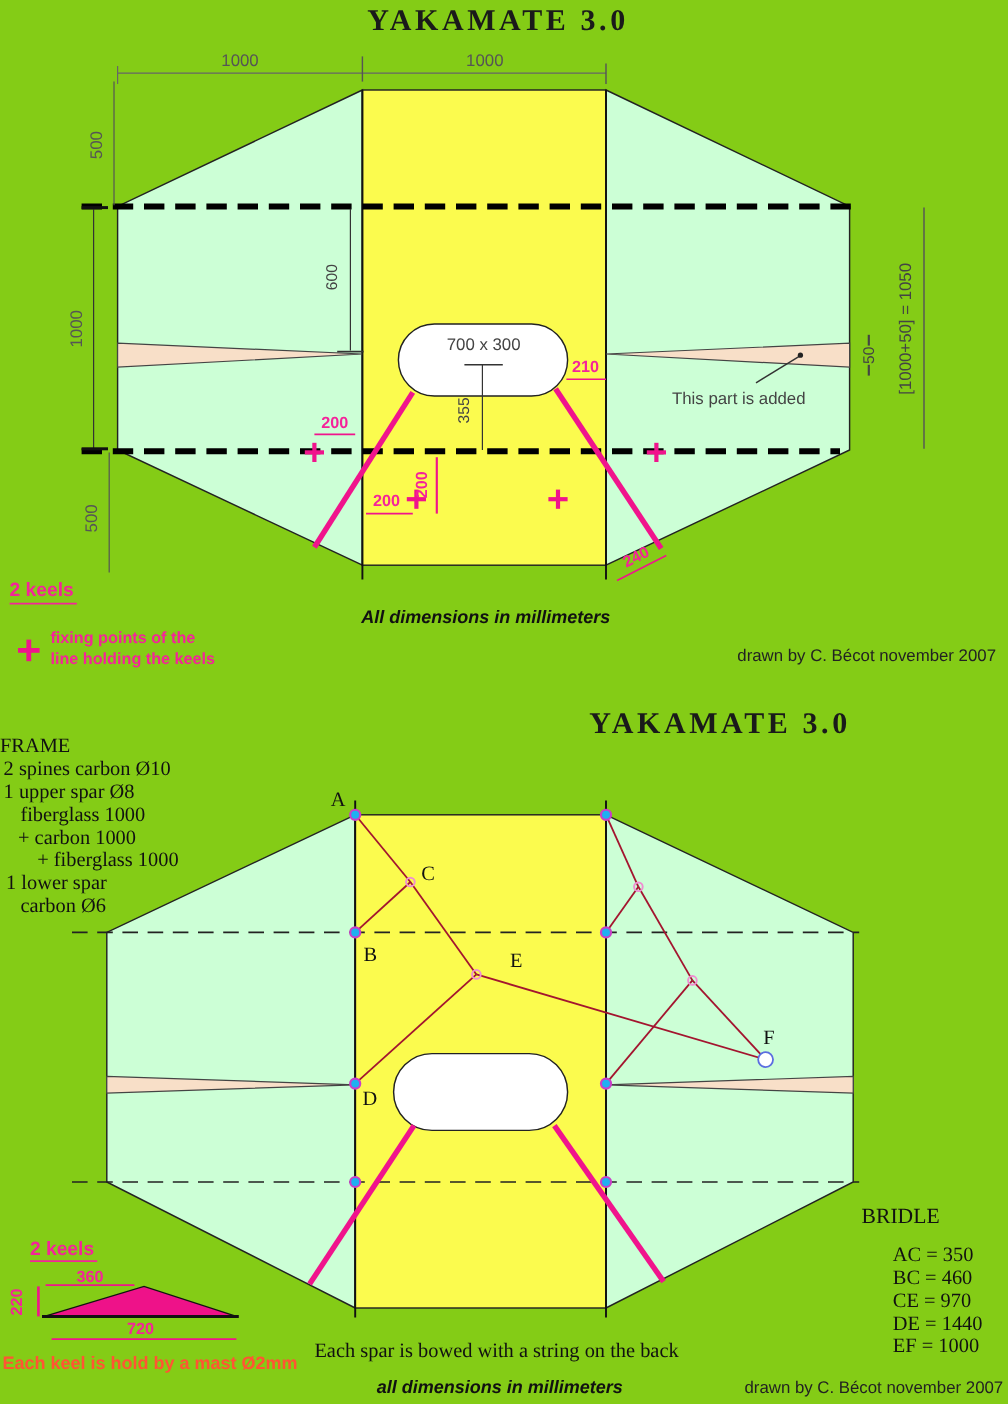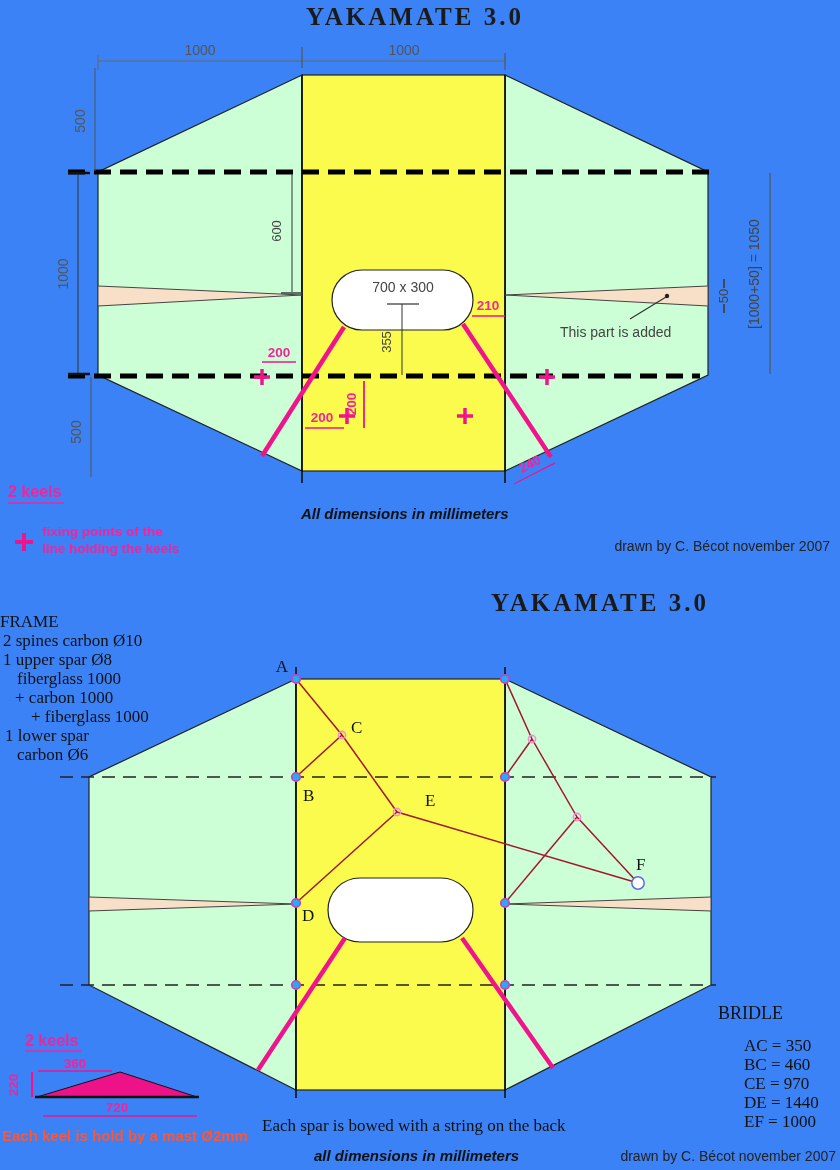--- a/index.html
+++ b/index.html
@@ -1,16 +1,16 @@
 <!DOCTYPE html>
 <html><head>
 <meta charset="utf-8">
 <style>
   html,body{margin:0;padding:0;background:#fff;}
-  .page{width:840px;height:1170px;position:relative;background:#3b82f6;overflow:hidden;}
+  .page{width:840px;height:1170px;position:relative;background:#84cc16;overflow:hidden;}
   svg{display:block;}
   text{font-family:"Liberation Sans",sans-serif;}
   .serif{font-family:"Liberation Serif",serif;}
   .title{font-weight:bold;font-size:25px;letter-spacing:3px;fill:#1a1a1a;}
   .dim{font-size:14px;fill:#444;}
   .dimg{font-size:14px;fill:#555;}
   .sm{font-size:13px;}
   .pink{font-size:13.5px;fill:#f5239a;font-weight:600;}
   .pink-lg{font-size:16px;fill:#f5239a;font-weight:600;}
   .frameline{font-size:17px;fill:#111;}

